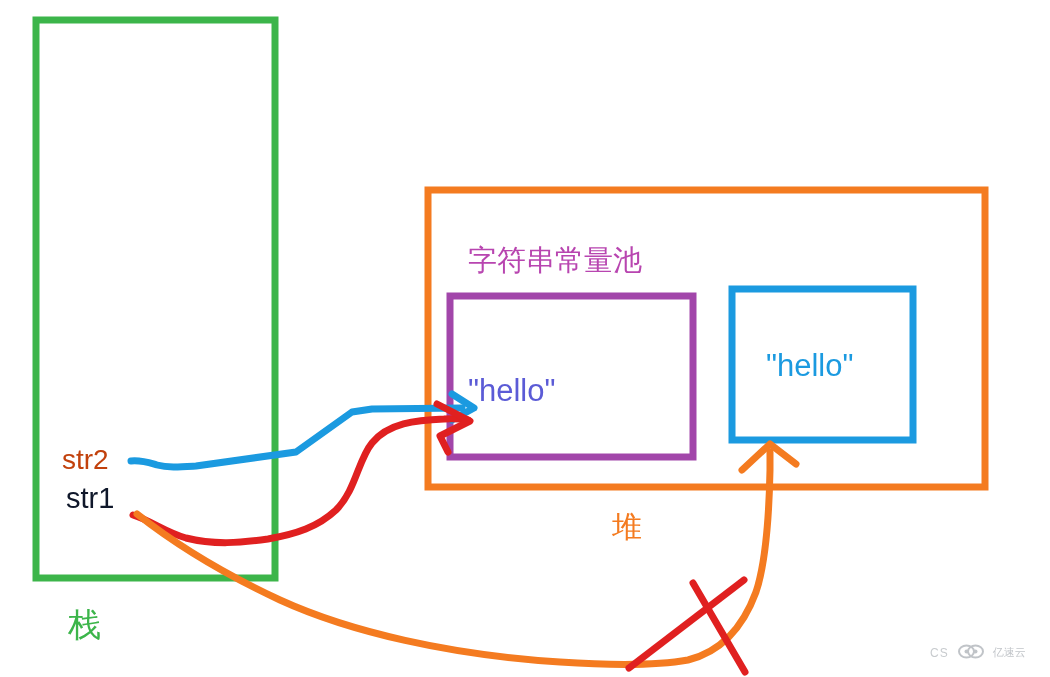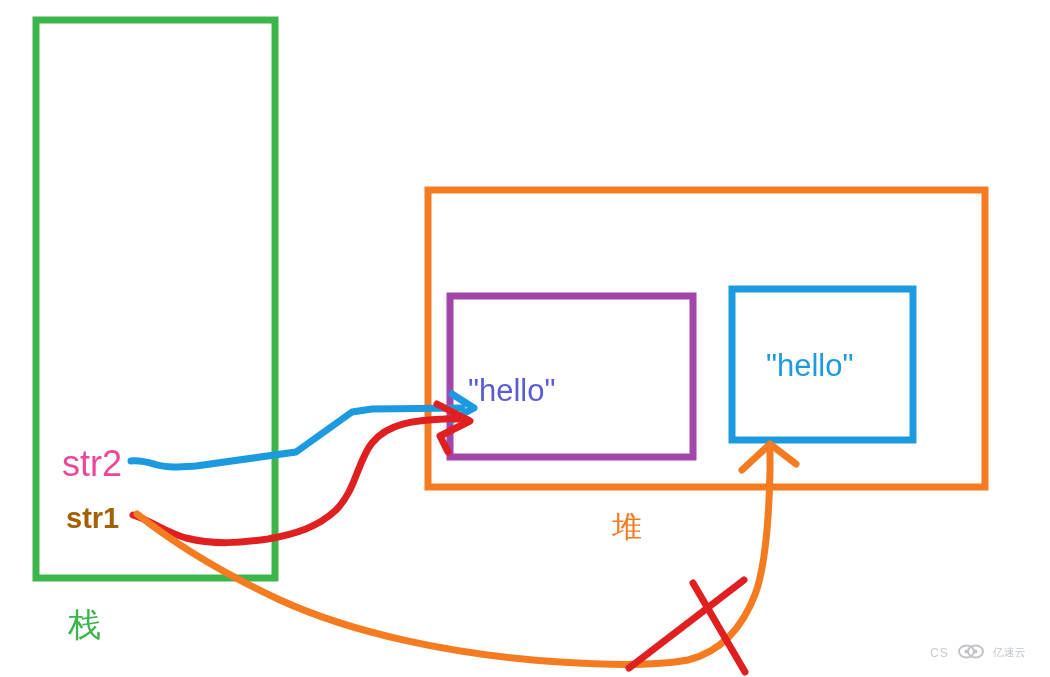--- a/index.html
+++ b/index.html
@@ -47,29 +47,29 @@
   #pool-label {
     left: 468px;
     top: 246px;
     font-size: 29px;
     color: #b845b0;
     font-family: "DejaVu Sans", sans-serif;
   }
   #str2-label {
     left: 62px;
     top: 446px;
-    font-size: 36px;
-    color: #ec4899;
+    font-size: 28px;
+    color: #c2410c;
   }
   #str1-label {
     left: 66px;
-    top: 504px;
+    top: 484px;
     font-size: 29px;
-    font-weight: bold;
-    color: #a16207;
+    font-weight: normal;
+    color: #0f172a;
   }
   #pool-hello {
     left: 468px;
     top: 375px;
     font-size: 31px;
     color: #5b5bd6;
   }
   #heap-hello {
     left: 766px;
     top: 350px;
@@ -142,20 +142,21 @@
   </svg>
 
   <div class="lbl" id="str2-label">str2</div>
 
   <div class="lbl" id="str1-label">str1</div>
 
   <div class="lbl" id="stack-label">栈</div>
 
   <div class="lbl" id="heap-label">堆</div>
 
+  <div class="lbl" id="pool-label">字符串常量池</div>
 
   <div class="lbl" id="pool-hello">"hello"</div>
 
   <div class="lbl" id="heap-hello">"hello"</div>
 
   <div id="watermark">
     <span class="wm-text">CS</span>
     <span class="wm-cloud">
       <svg width="26" height="17" viewBox="0 0 26 17" aria-hidden="true">
         <ellipse cx="8.5" cy="9.5" rx="7.5" ry="6" fill="none" stroke="#8e949c" stroke-width="2"></ellipse>

